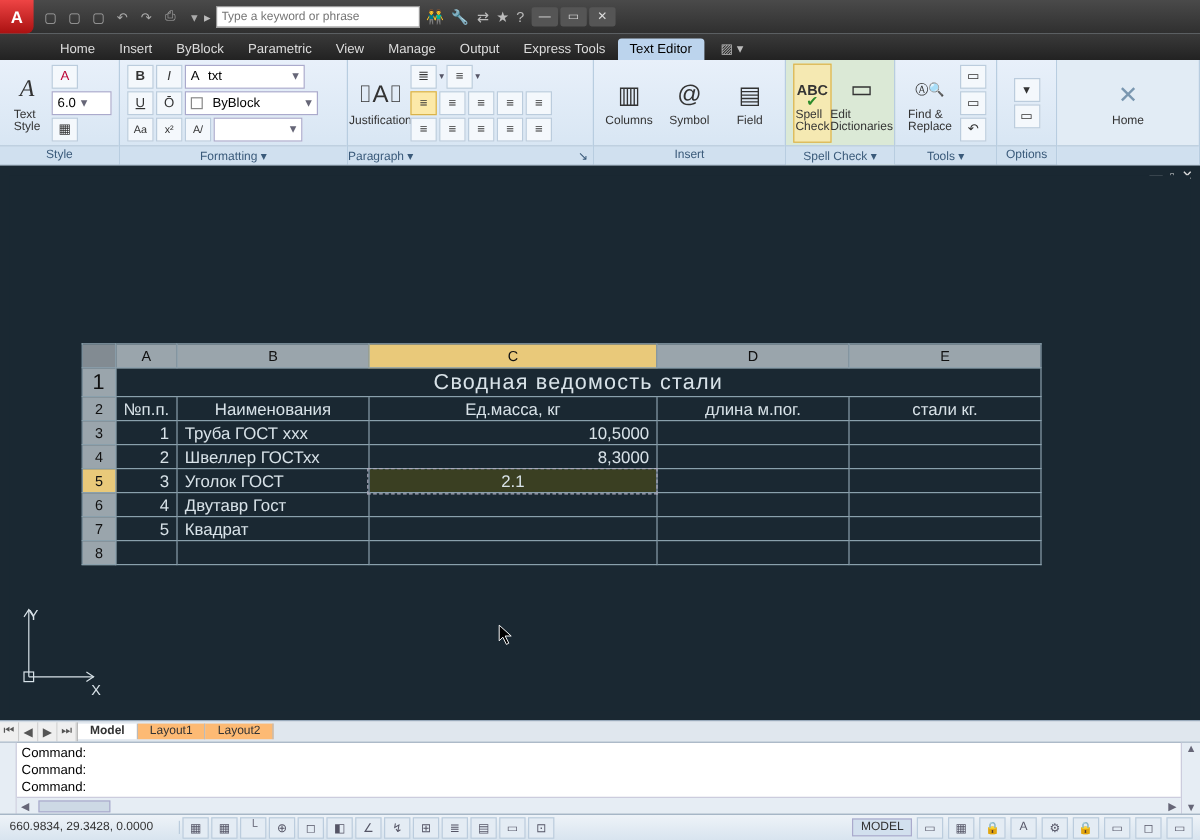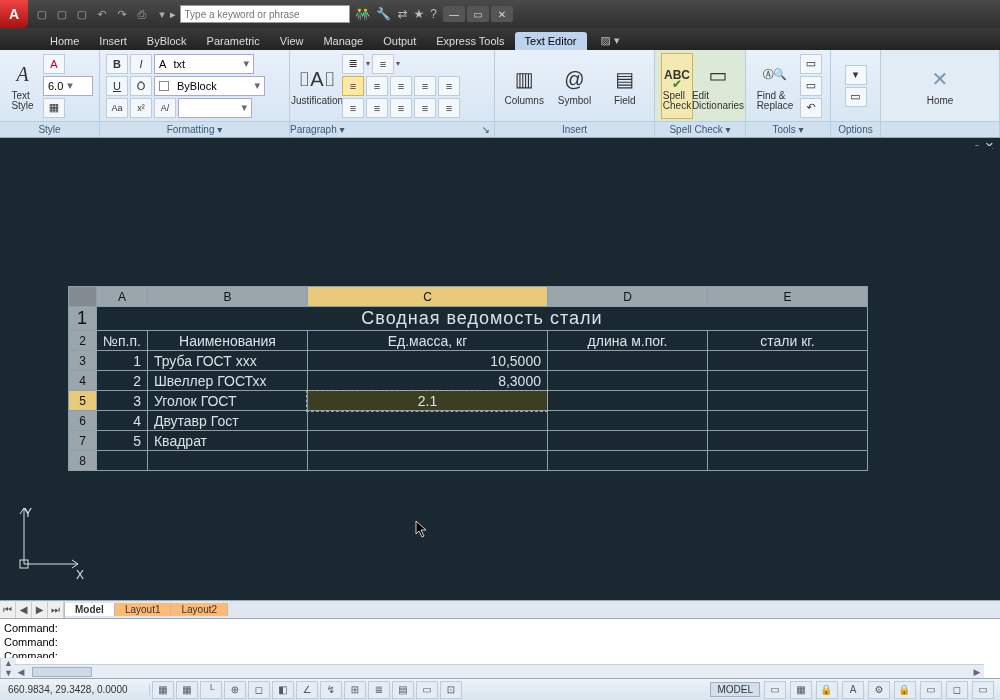--- a/index.html
+++ b/index.html
@@ -66,21 +66,21 @@
 
 
 .layouttabs{ position:absolute; left:0; right:0; bottom:82px; height:18px; background:#e0e7ee; border-top:1px solid #9ab; display:flex; align-items:center; font-size:10px;}
 .lt-nav{ display:flex; gap:0; border-right:1px solid #bbb;}
 .lt-nav span{ width:16px; height:16px; display:inline-flex; align-items:center; justify-content:center; color:#555; border-right:1px solid #ccc; background:#efefef;}
 .lt-tab{ padding:1px 10px; border-right:1px solid #bbb; background:#fdba74; color:#333;}
 .lt-tab.active{ background:#fff; font-weight:bold;}
 .lt-credit{ margin-left:auto; margin-right:20px; color:#1548d6; font-size:10px;}
 
 
-.cmdarea{ position:absolute; left:0; right:0; bottom:22px; height:60px; background:#fff; border-top:1px solid #9ab; display:flex;flex-direction:column;}
+.cmdarea{ position:absolute; left:0; right:0; bottom:22px; height:60px; background:#fff; border-top:1px solid #9ab; display:flex;}
 .cmd-left{ width:14px; background:#e6edf4; border-right:1px solid #ccd;}
 .cmd-body{ flex:1; font-family:"Courier New",monospace; font-size:11px; padding:2px 4px; color:#000; overflow:hidden;}
 .cmd-line{line-height:14px;}
 .cmd-scroll{ width:16px; background:#e6edf4; border-left:1px solid #ccd; display:flex; flex-direction:column; justify-content:space-between; align-items:center; font-size:9px; color:#667;}
 .cmd-hscroll{ position:absolute; left:14px; right:16px; bottom:0; height:14px; background:#e6edf4; border-top:1px solid #ccd; display:flex; align-items:center;}
 .cmd-hscroll .thumb{ height:10px; width:60px; background:#cdd9e5; border:1px solid #aac; margin-left:4px;}
 .cmd-hscroll .arrow{ width:14px; text-align:center; color:#667; font-size:9px;}
 
 
 .statusbar{ position:absolute; left:0; right:0; bottom:0; height:22px; background:linear-gradient(#eef3f8,#d8e4ef); border-top:1px solid #9ab; display:flex; align-items:center; font-size:10px; color:#333;}

